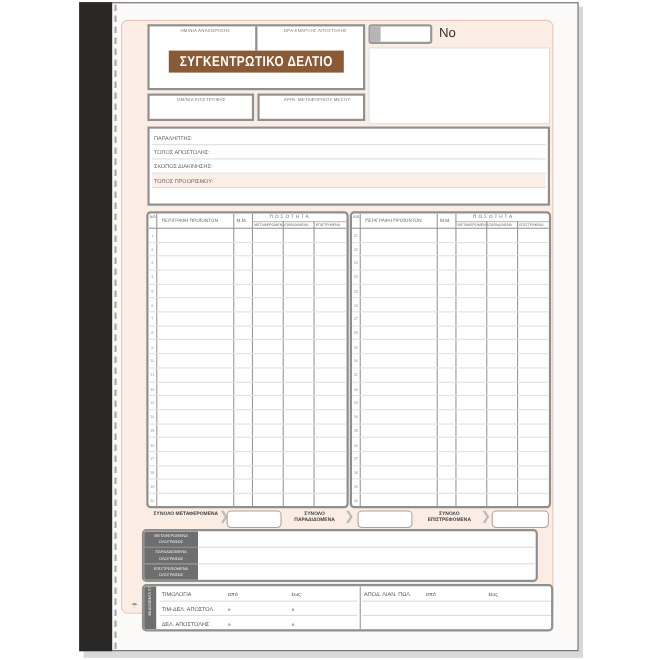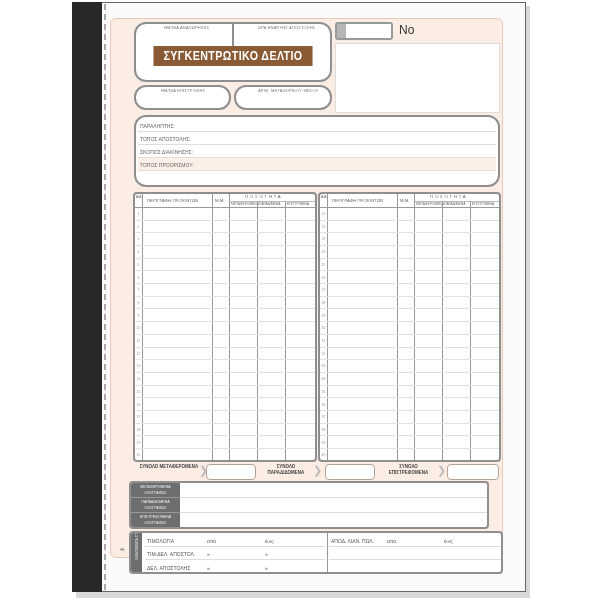--- a/index.html
+++ b/index.html
@@ -6,21 +6,21 @@
   html, body { width: 600px; height: 600px; background: #ffffff; overflow: hidden; }
   body { position: relative; font-family: "Liberation Sans", sans-serif; color: #555; }
 
   .shadow { position: absolute; left: 76px; top: 6px; width: 454px; height: 592px; background: #d8d8d8; }
   .sheet { position: absolute; left: 72px; top: 2px; width: 454px; height: 590px; background: #fbfaf9; border: 1px solid #666; }
   .spine { position: absolute; left: 72px; top: 2px; width: 30px; height: 590px; background: #2a2826; }
   .perf { position: absolute; left: 104px; top: 4px; width: 0; height: 586px; border-left: 2px dashed #aaa; }
 
   .form { position: absolute; left: 110px; top: 18px; width: 393px; height: 540px; background: #fbece4; border: 1px solid #e8c9b8; border-radius: 6px; }
 
-  .box { position: absolute; background: #ffffff; border: 2px solid #8f8f8f; border-radius: 12px; text-decoration: underline; }
+  .box { position: absolute; background: #ffffff; border: 2px solid #8f8f8f; border-radius: 0; text-decoration: underline; }
   .lbl { position: absolute; font-size: 4px; color: #777; white-space: nowrap; letter-spacing: 0.2px; }
 
   .title-bar { position: absolute; left: 0; top: 22px; width: 100%; height: 20px; background: #8a5a35; color: #fff; font-family: "Liberation Sans", sans-serif; font-weight: bold; font-size: 13px; text-align: center; line-height: 20px; letter-spacing: 0.5px; transform: scaleX(0.82); }
   .titlewrap { position:absolute; left:0; top:0; width:100%; height:100%; overflow:hidden; }
 
   .no-tab { position: absolute; left: 224px; top: 3px; width: 58px; height: 18px; background: #fff; border: 2px solid #999; border-radius: 3px; }
   .no-tab .grip { position: absolute; left: 0; top: 0; width: 9px; height: 100%; background: #b5b5b5; }
   .no-label { position: absolute; left: 288px; top: 4px; font-size: 12px; color: #333; font-family: "Liberation Sans", sans-serif; }
 
   .addr-line { position: absolute; left: 2px; right: 2px; height: 13px; border-bottom: 1px solid #ddd; }

